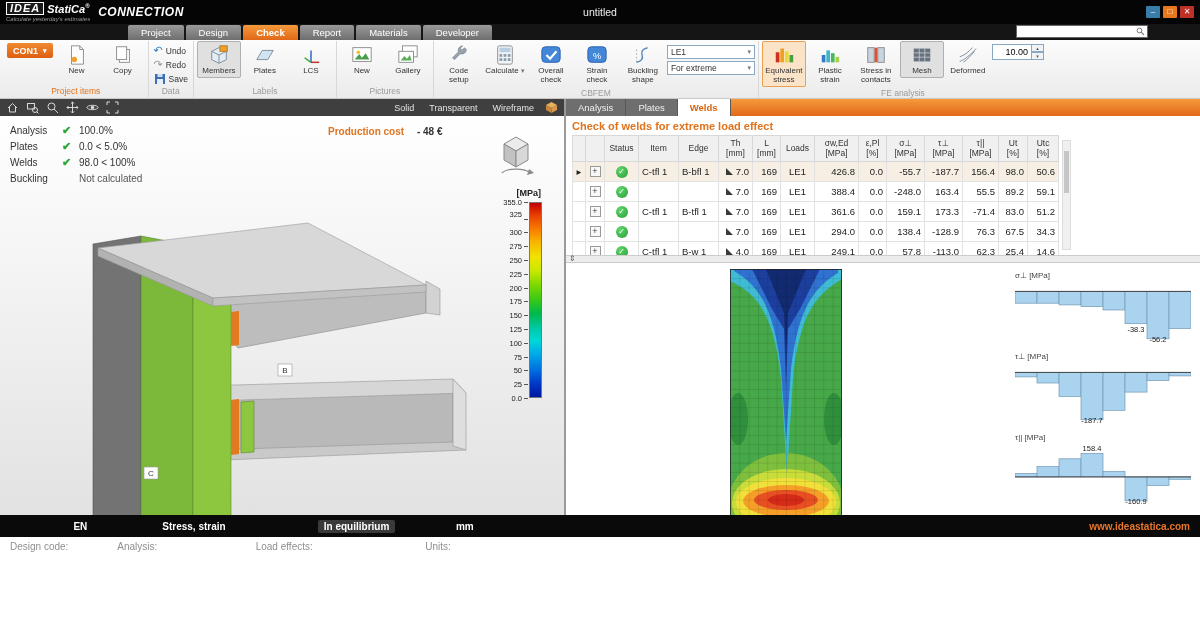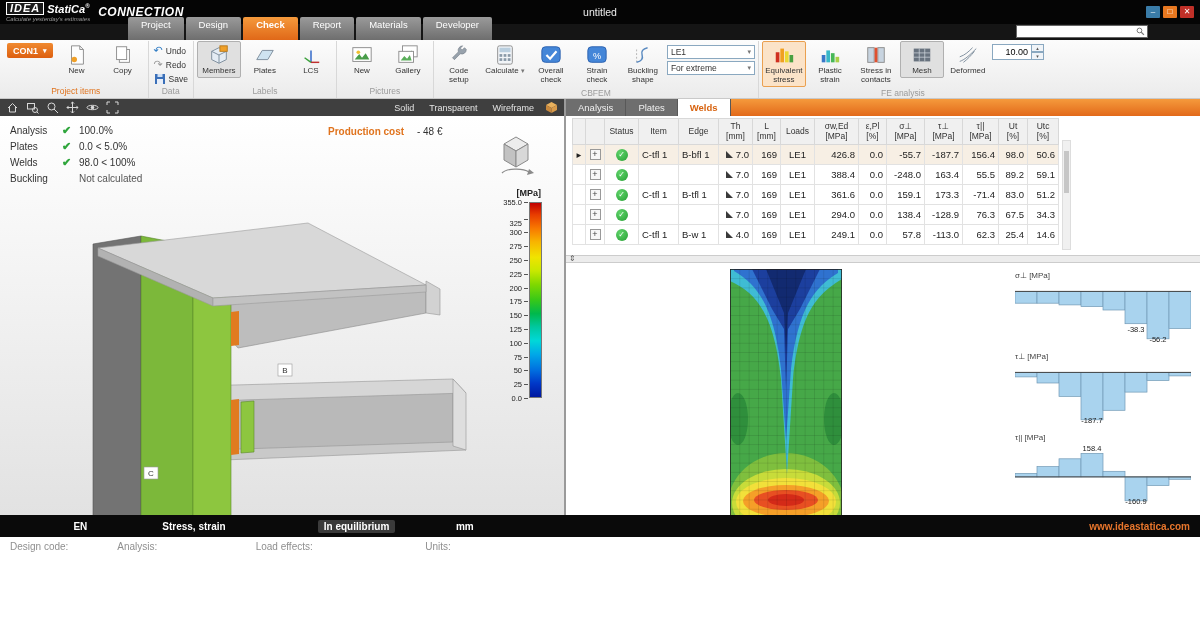--- a/index.html
+++ b/index.html
@@ -13,21 +13,21 @@
   .logo-box{border:1px solid #fff;padding:0 3px;background:#1a1a1a;letter-spacing:1px;}
   .logo-tagline{font-size:6px;color:#999;font-style:italic;margin-top:1px;}
   .app-name{font-weight:bold;font-size:12px;font-style:italic;margin-left:8px;letter-spacing:0.5px;z-index:2;}
   .doc-title{position:absolute;left:0;right:0;text-align:center;font-size:10.5px;color:#eee;}
   .win-controls{margin-left:auto;display:flex;gap:3px;z-index:2;}
   .win-btn{width:14px;height:12px;font-size:8px;line-height:12px;text-align:center;color:#fff;border-radius:1px;}
   .win-min{background:#3a7ca8;}.win-max{background:#e87820;}.win-close{background:#c03028;}
 
   
   .ribbon-tabs{height:16px;background:#151515;display:flex;align-items:flex-end;padding-left:128px;gap:2px;position:relative;}
-  .rtab{height:23px;padding:0 13px;font-size:9.5px;line-height:15px;color:#fff;background:linear-gradient(#9a9a9a,#6e6e6e);border-radius:2px 2px 0 0;}
+  .rtab{height:15px;padding:0 13px;font-size:9.5px;line-height:15px;color:#fff;background:linear-gradient(#9a9a9a,#6e6e6e);border-radius:2px 2px 0 0;}
   .rtab.active{background:linear-gradient(#f59a3c,#e06818);font-weight:bold;}
   .search-box{position:absolute;right:52px;top:1px;width:132px;height:13px;background:#fff;border:1px solid #666;display:flex;align-items:center;padding-right:2px;}
   .search-box input{flex:1;border:none;outline:none;font-size:9px;padding:0 3px;min-width:0;font-family:"Liberation Sans",sans-serif;}
 
   
   .ribbon{height:59px;background:linear-gradient(#fcfcfc,#ebebeb);border-bottom:1px solid #c9c9c9;display:flex;align-items:stretch;padding:1px 4px 0;}
   .rgroup{display:flex;flex-direction:column;padding:0 3px;}
   .rgroup + .rgroup{border-left:1px solid #d8d8d8;}
   .rgroup-content{flex:1;display:flex;align-items:flex-start;gap:2px;}
   .rgroup-label{text-align:center;font-size:8.5px;color:#9b9b9b;padding:1px 0 2px;}
@@ -60,21 +60,21 @@
 
   .status-list{position:absolute;left:10px;top:6px;font-size:10px;}
   .status-row{display:flex;align-items:center;height:16px;}
   .status-name{width:52px;color:#333;}
   .status-check{color:#2fa63c;font-size:11px;width:17px;font-weight:bold;}
   .status-val{color:#333;}
   .status-val.muted{color:#555;}
 
   .prod-cost{position:absolute;left:328px;top:10px;font-size:10px;}
   .prod-label{color:#e0731d;font-weight:bold;text-align:center;}
-  .prod-val{color:#333;font-weight:normal;margin-left:10px;}
+  .prod-val{color:#333;font-weight:bold;margin-left:10px;}
 
   .cube-widget{position:absolute;right:26px;top:16px;}
 
   .scale{position:absolute;right:22px;top:72px;width:60px;font-size:7.5px;color:#222;}
   .scale-unit{text-align:right;font-size:9px;margin-bottom:4px;padding-right:1px;font-weight:bold;}
   .scale-body{position:relative;height:196px;}
   .scale-bar{position:absolute;right:0;top:0;width:13px;height:196px;border:1px solid #777;
     background:linear-gradient(to bottom,#c00000 0%,#e83c00 6%,#f87800 13%,#f8b400 20%,#f0e400 28%,#c8e800 35%,#80d800 42%,#38c818 50%,#00b84c 57%,#00c8a0 64%,#00d8d8 71%,#00a8e8 78%,#0070e0 86%,#0038c8 93%,#0018a0 100%);}
   .scale-tick{position:absolute;right:20px;transform:translateY(-50%);}
   .scale-dash{position:absolute;right:14px;width:4px;height:1px;background:#555;}
@@ -470,21 +470,21 @@
           <polygon points="35,37 40,41 33,43" fill="#8a8a8a"></polygon>
         </svg>
       </div>
 
       <div class="scale">
         <div class="scale-unit">[MPa]</div>
         <div class="scale-body" id="scale-body">
           <div class="scale-bar"></div>
         <div class="scale-tick" style="top: 0px;">355.0</div>
             <div class="scale-dash" style="top: 0px;"></div>
-            <div class="scale-tick" style="top: 21px;">325</div>
+            <div class="scale-tick" style="top: 12px;">325</div>
             <div class="scale-dash" style="top: 16.5634px;"></div>
             <div class="scale-tick" style="top: 30.3662px;">300</div>
             <div class="scale-dash" style="top: 30.3662px;"></div>
             <div class="scale-tick" style="top: 44.169px;">275</div>
             <div class="scale-dash" style="top: 44.169px;"></div>
             <div class="scale-tick" style="top: 57.9718px;">250</div>
             <div class="scale-dash" style="top: 57.9718px;"></div>
             <div class="scale-tick" style="top: 71.7746px;">225</div>
             <div class="scale-dash" style="top: 71.7746px;"></div>
             <div class="scale-tick" style="top: 85.5775px;">200</div>
@@ -547,20 +547,21 @@
     <div class="rp-tabs">
       <div id="rp-tab-list" style="display:flex">
           <div class="rp-tab">Analysis</div>
           <div class="rp-tab">Plates</div>
           <div class="rp-tab active">Welds</div>
         </div>
       <div class="rp-tabs-fill"></div>
     </div>
 
     <div class="table-section">
+      <div class="table-title">Check of welds for extreme load effect</div>
       <table class="welds">
         <colgroup id="welds-colgroup">
             <col style="width: 13px;">
             <col style="width: 19px;">
             <col style="width: 34px;">
             <col style="width: 40px;">
             <col style="width: 40px;">
             <col style="width: 34px;">
             <col style="width: 28px;">
             <col style="width: 34px;">

